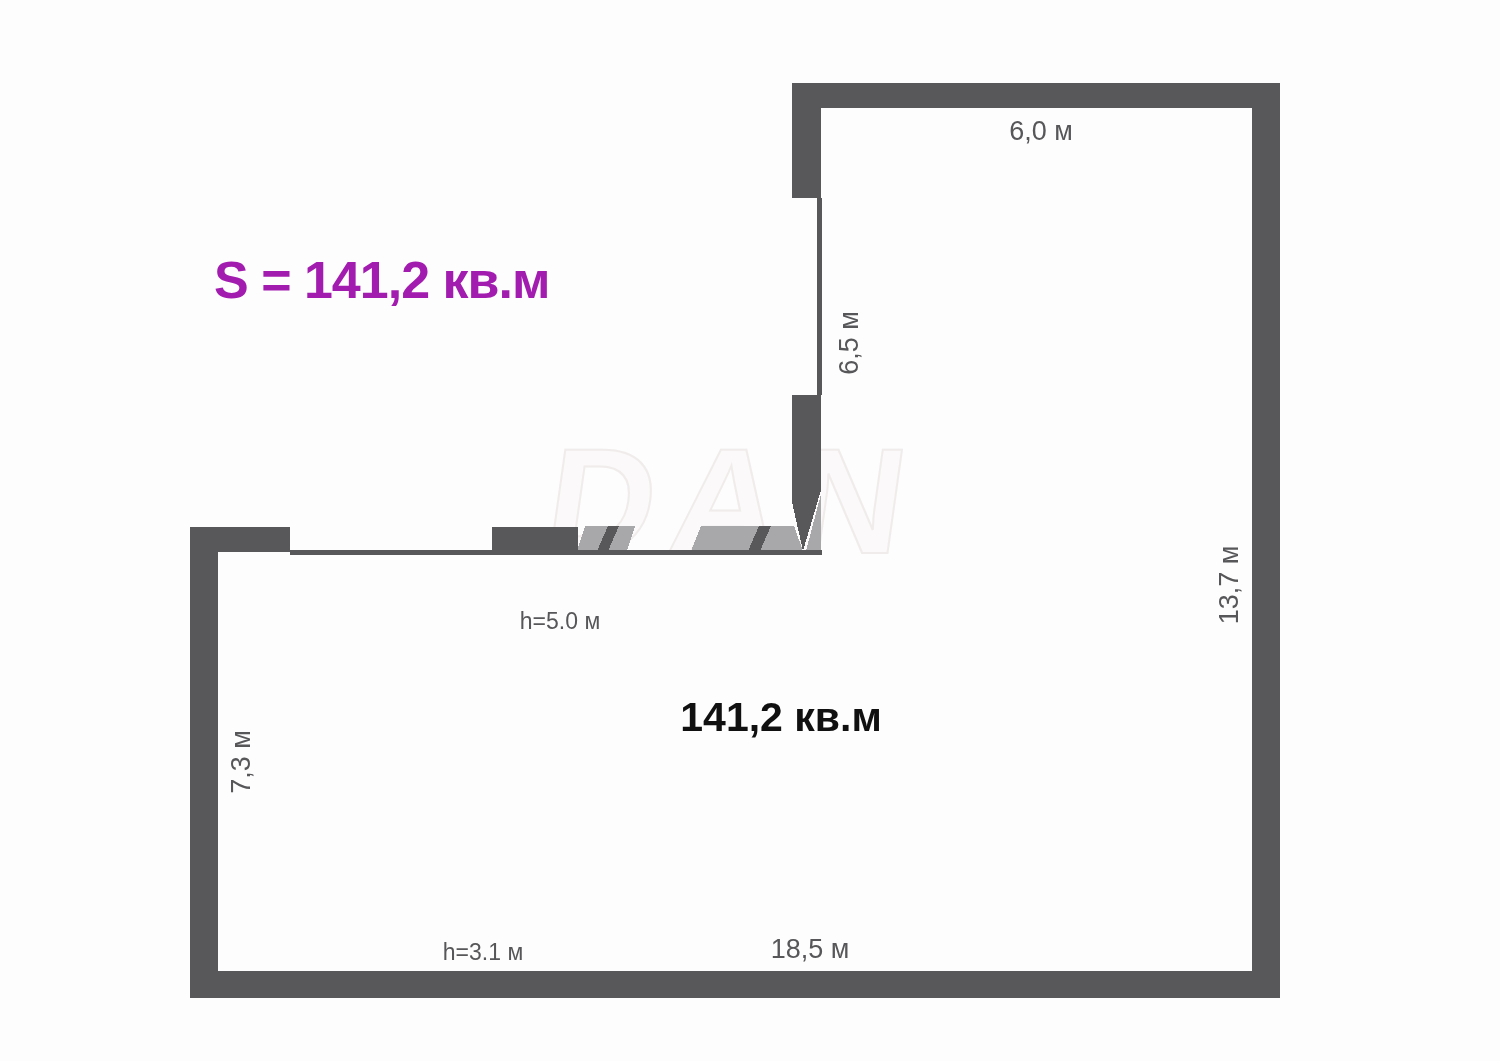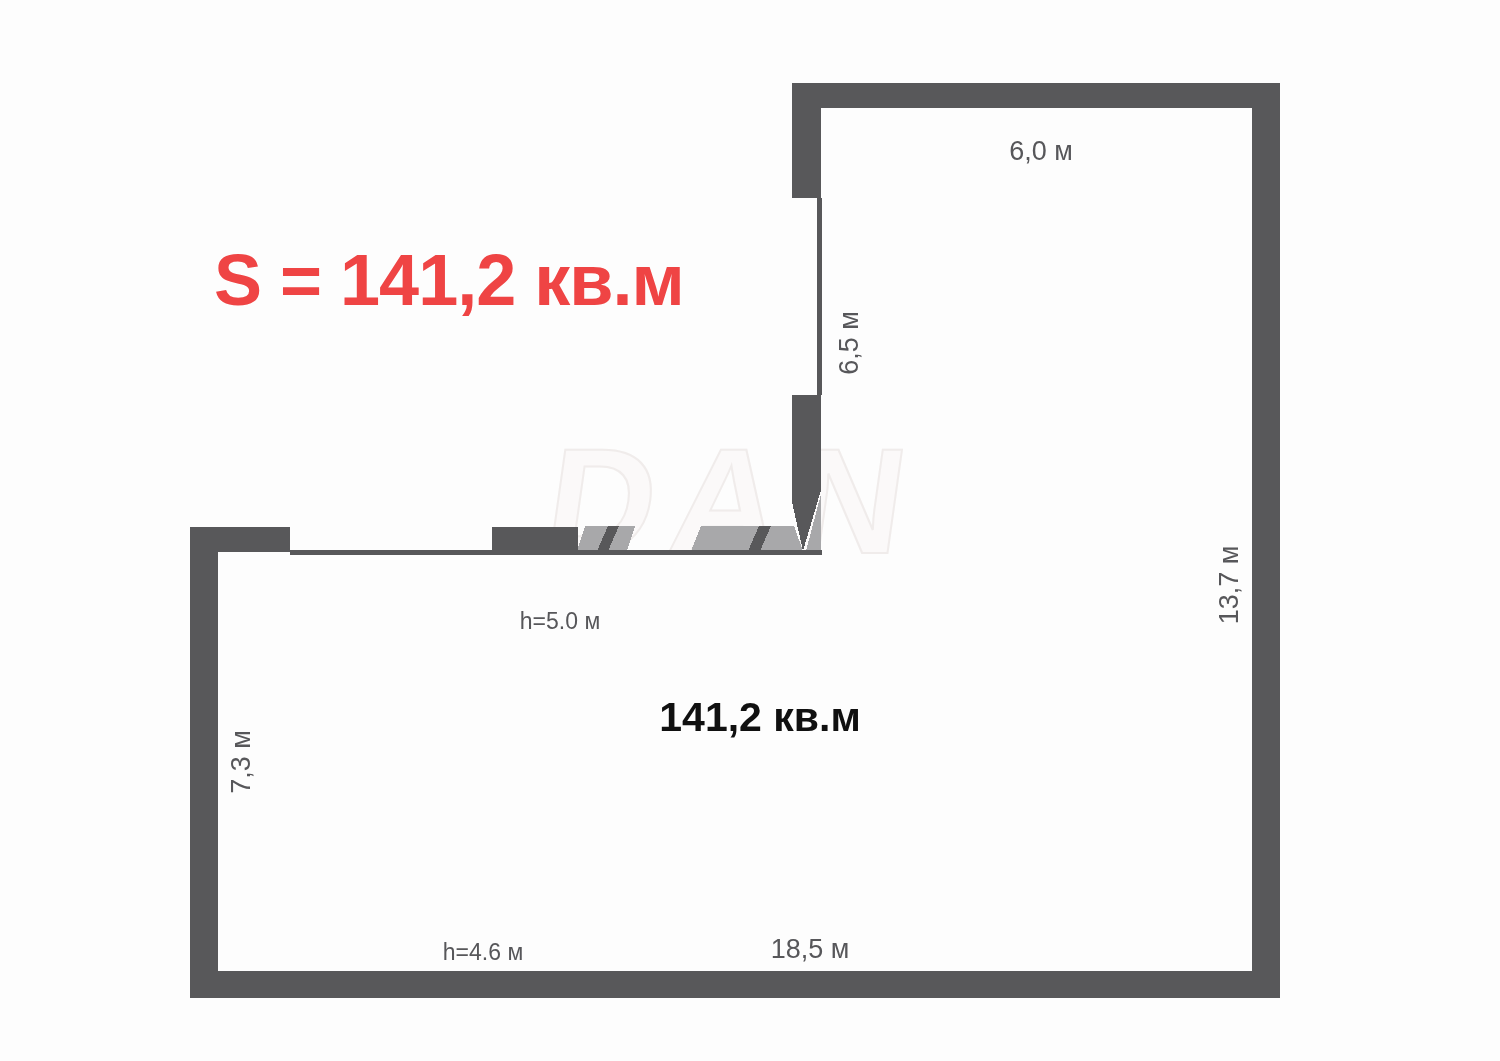--- a/index.html
+++ b/index.html
@@ -34,30 +34,30 @@
   }
   .label.rot {
     width: 120px;
     height: 30px;
     transform: rotate(-90deg);
   }
   #area-title {
     position: absolute;
     left: 214px;
     top: 244px;
-    color: #ef4444;
-    font-size: 72px;
+    color: #a21caf;
+    font-size: 52px;
     font-weight: bold;
     letter-spacing: -1px;
     white-space: nowrap;
     line-height: 72px;
   }
   #room-area-label {
     position: absolute;
-    left: 610px;
+    left: 631px;
     top: 695px;
     width: 300px;
     text-align: center;
     color: #101010;
     font-size: 41px;
     font-weight: bold;
     white-space: nowrap;
     line-height: 44px;
   }
   #watermark {
@@ -103,27 +103,27 @@
     <rect x="492" y="527" width="86" height="24" fill="#58585a"></rect>
 
     <rect x="817" y="198" width="5" height="197" fill="#58585a"></rect>
     <rect x="290" y="550" width="532" height="5" fill="#58585a"></rect>
   </svg>
 
   <div id="area-title">S = 141,2 кв.м</div>
 
   <div id="room-area-label">141,2 кв.м</div>
 
-  <div class="label" style="left:961px; top:116px; width:160px;margin-top:20px;">6,0 м</div>
+  <div class="label" style="left:961px; top:116px; width:160px;">6,0 м</div>
 
   <div class="label rot" style="left:789px; top:328px;">6,5 м</div>
 
   <div class="label rot" style="left:1169px; top:570px;">13,7 м</div>
 
   <div class="label rot" style="left:181px; top:747px;">7,3 м</div>
 
   <div class="label" style="left:730px; top:934px; width:160px;">18,5 м</div>
 
   <div class="label small" style="left:480px; top:564px; width:160px;margin-top:44px;">h=5.0 м</div>
 
-  <div class="label small" style="left:403px; top:939px; width:160px;">h=4.6 м</div>
+  <div class="label small" style="left:403px; top:939px; width:160px;">h=3.1 м</div>
 
 </div>
 
 </body></html>

